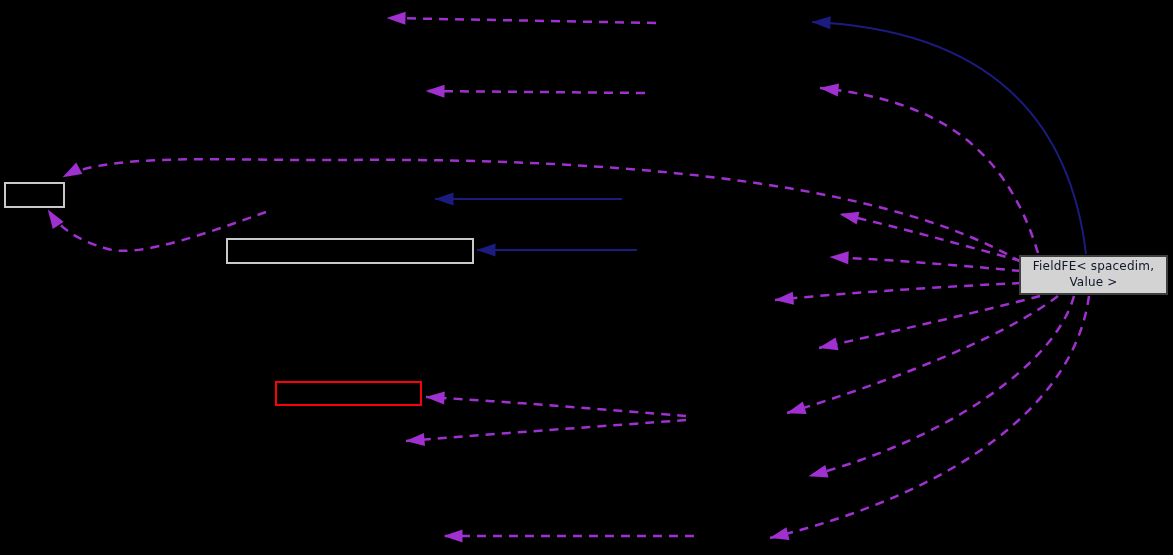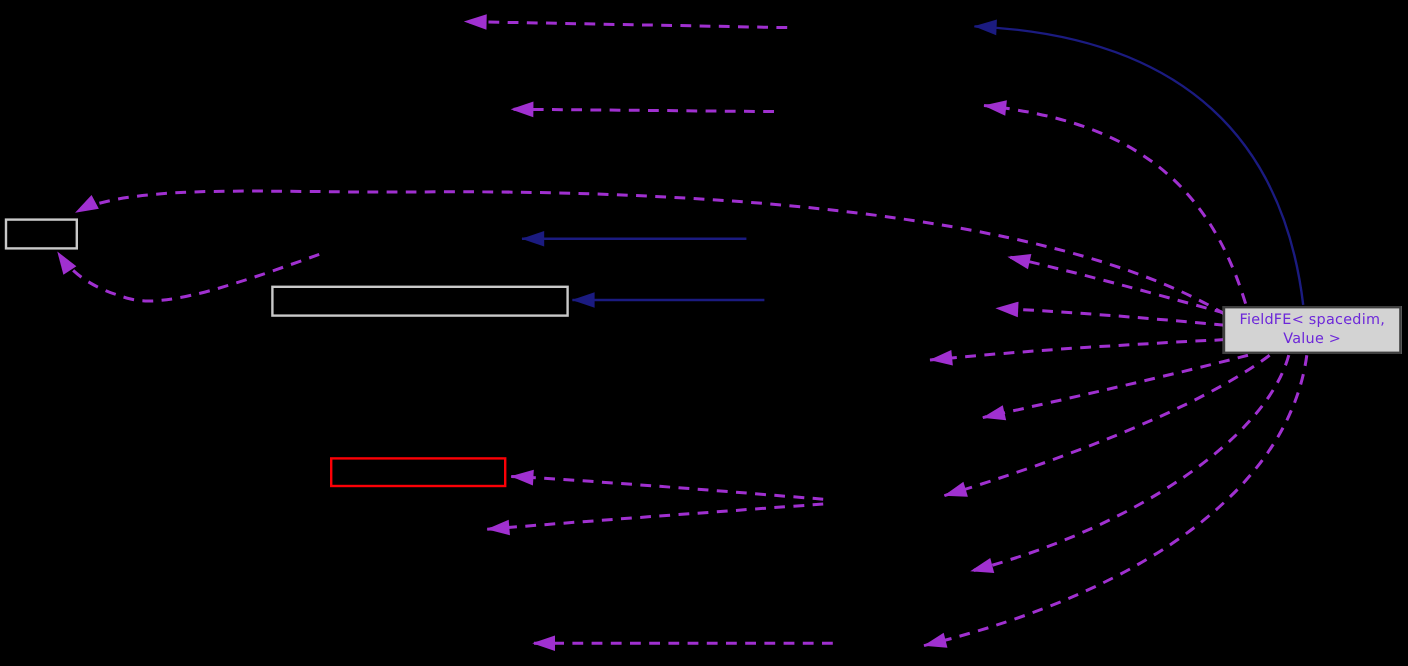--- a/index.html
+++ b/index.html
@@ -75,17 +75,17 @@
       <path d="M1089,296 C1075,400 965,490 770,538" class="edge-dashed" stroke="#a030d0" marker-end="url(#arrow-dashed)"></path>
       <path d="M686,416 C610,410 515,402 426,397" class="edge-dashed" stroke="#a030d0" marker-end="url(#arrow-dashed)"></path>
       <path d="M686,420 C605,426 505,433 406,441" class="edge-dashed" stroke="#a030d0" marker-end="url(#arrow-dashed)"></path>
       <path d="M694,536 L444,536" class="edge-dashed" stroke="#a030d0" marker-end="url(#arrow-dashed)"></path>
     </svg>
   <div id="nodes-layer">
       <div class="node" style="left: 4px; top: 182px; width: 61px; height: 26px; border: 2px solid rgb(201, 201, 201);"></div>
       <div class="node" style="left: 226px; top: 238px; width: 248px; height: 26px; border: 2px solid rgb(201, 201, 201);"></div>
       <div class="node" style="left: 275px; top: 381px; width: 147px; height: 25px; border: 2px solid rgb(251, 0, 6);"></div>
       <div class="node" style="left: 1019px; top: 255px; width: 149px; height: 40px; border: 2px solid rgb(63, 63, 63); background: rgb(211, 211, 211);">
-        <div class="node-label" style="color: #6d28d9;">FieldFE&lt; spacedim,
+        <div class="node-label" style="color: #0f172a;">FieldFE&lt; spacedim,
 Value &gt;</div>
       </div>
     </div>
 </div>
 
 </body></html>

